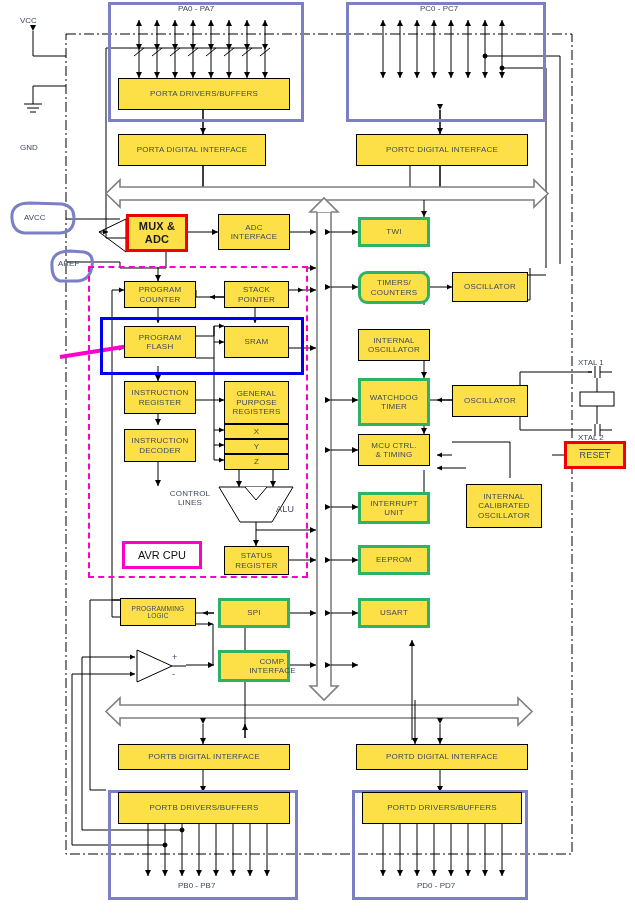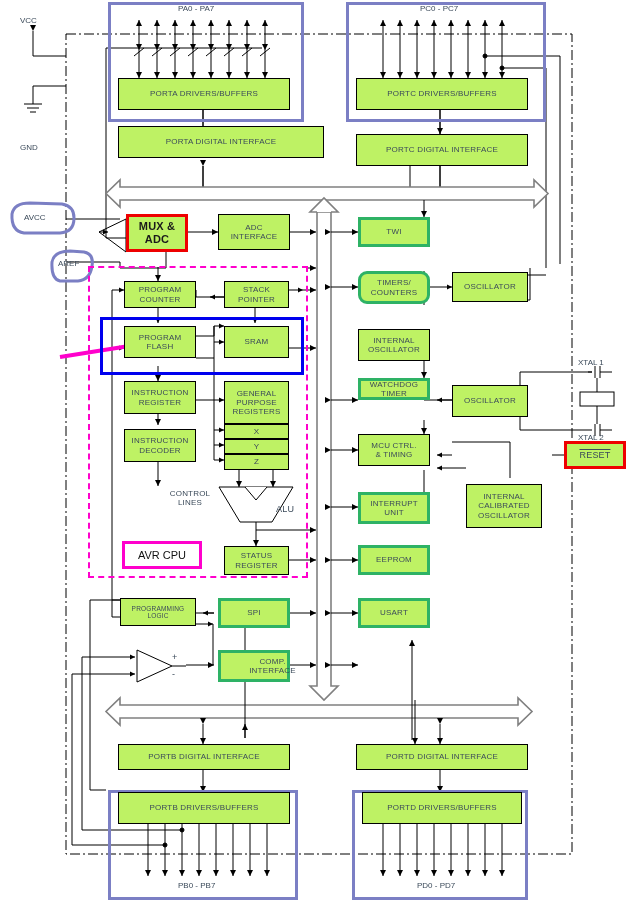--- a/index.html
+++ b/index.html
@@ -1,18 +1,18 @@
 <!DOCTYPE html>
 <html><head>
 <meta charset="utf-8">
 <style>
   html,body{margin:0;padding:0;background:#ffffff;}
   body{font-family:"Liberation Sans","DejaVu Sans",sans-serif;}
   #stage{position:relative;width:635px;height:913px;background:#fff;overflow:hidden;}
-  .blk{position:absolute;border:1px solid #000;background:#bef264;box-sizing:border-box;
+  .blk{position:absolute;border:1px solid #000;background:#fde047;box-sizing:border-box;
        display:flex;align-items:center;justify-content:center;text-align:center;
        color:#3b4a5a;font-size:8px;line-height:1.15;letter-spacing:.2px;}
   .blk.g{border:3px solid #2eb265;}
   .blk.r{border:3px solid #ee0000;color:#1a1a1a;font-size:11px;font-weight:bold;}
   .blk.sm{font-size:6.5px;}
   .lbl{position:absolute;color:#3b4a5a;font-size:8px;white-space:nowrap;letter-spacing:.2px;margin-left:30px;}
   .pinlbl{position:absolute;color:#3b4a5a;font-size:8px;white-space:nowrap;}
   .hl{position:absolute;border:3px solid #7b7fc4;box-sizing:border-box;background:transparent;}
   .hlblue{position:absolute;border:3px solid #0000ee;box-sizing:border-box;background:transparent;}
   .hlmag{position:absolute;border:2px dashed #ff00cc;box-sizing:border-box;background:transparent;}
@@ -297,27 +297,24 @@
   <div class="pinlbl" style="left:178px;top:4px;">PA0 - PA7</div>
   <div class="pinlbl" style="left:420px;top:4px;">PC0 - PC7</div>
   <div class="pinlbl" style="left:178px;top:881px;text-align:center;">PB0 - PB7</div>
   <div class="pinlbl" style="left:417px;top:881px;">PD0 - PD7</div>
   <div class="pinlbl" style="left:578px;top:358px;">XTAL 1</div>
   <div class="pinlbl" style="left:578px;top:433px;">XTAL 2</div>
 
   <div class="blk" style="left:118px;top:78px;width:172px;height:32px;">
     <span>PORTA DRIVERS/BUFFERS</span>
     </div>
-  <div class="blk" style="left:118px;top:126px;width:206px;height:32px;">
+  <div class="blk" style="left:118px;top:134px;width:148px;height:32px;">
     <span>PORTA DIGITAL INTERFACE</span>
     </div>
 
-  <div class="blk" style="left:356px;top:78px;width:172px;height:32px;">
-    <span>PORTC DRIVERS/BUFFERS</span>
-    </div>
   <div class="blk" style="left:356px;top:134px;width:172px;height:32px;">
     <span>PORTC DIGITAL INTERFACE</span>
     </div>
 
   <div class="blk" style="left:118px;top:744px;width:172px;height:26px;">
     <span>PORTB DIGITAL INTERFACE</span>
     </div>
   <div class="blk" style="left:118px;top:792px;width:172px;height:32px;">
     <span>PORTB DRIVERS/BUFFERS</span>
     </div>
@@ -417,21 +414,21 @@
 
   <div class="blk" style="left:452px;top:272px;width:76px;height:30px;">
     <span>OSCILLATOR</span>
     </div>
 
   <div class="blk" style="left:358px;top:329px;width:72px;height:32px;flex-direction:column;">
     <span>INTERNAL</span>
     <span>OSCILLATOR</span>
     </div>
 
-  <div class="blk g" style="left:358px;top:378px;width:72px;height:22px;flex-direction:column;">
+  <div class="blk g" style="left:358px;top:378px;width:72px;height:48px;flex-direction:column;">
     <span>WATCHDOG</span>
     <span>TIMER</span>
     </div>
 
   <div class="blk" style="left:452px;top:385px;width:76px;height:32px;">
     <span>OSCILLATOR</span>
     </div>
 
   <div class="blk" style="left:358px;top:434px;width:72px;height:32px;flex-direction:column;">
     <span>MCU CTRL.</span>

